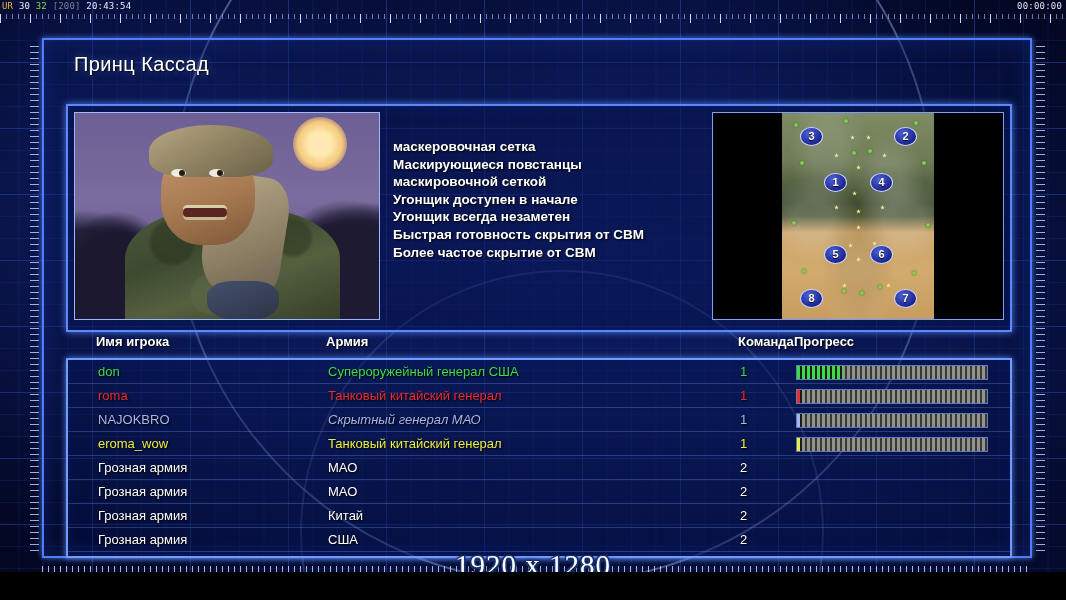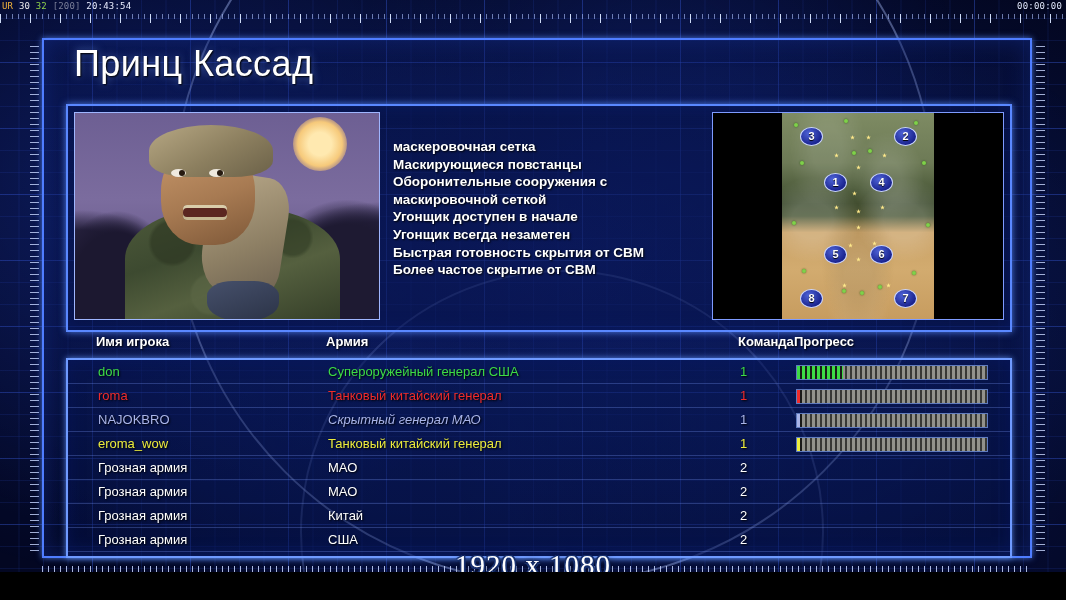--- a/index.html
+++ b/index.html
@@ -59,21 +59,21 @@
 
   
   .frame{position:absolute;left:42px;top:38px;width:990px;height:520px;z-index:20;}
   .frame-line{position:absolute;inset:0;border:2px solid #4f7dff;
     box-shadow:0 0 6px rgba(90,140,255,.8), inset 0 0 22px rgba(20,45,140,.55);
     background:linear-gradient(180deg, rgba(10,25,90,.30), rgba(6,16,66,.18));}
 
   
   .title-panel{position:absolute;left:44px;top:40px;width:986px;height:48px;z-index:25;
     display:flex;align-items:center;}
-  .title-text{margin-left:30px;color:#ffffff;font-size:36px;letter-spacing:.4px;
+  .title-text{margin-left:30px;color:#ffffff;font-size:20px;letter-spacing:.4px;
     text-shadow:1px 1px 2px #000, 0 0 8px rgba(120,160,255,.55);}
 
   
   .content-panel{position:absolute;left:66px;top:104px;width:942px;height:224px;z-index:25;
     border:2px solid #5a88ff;box-shadow:0 0 7px rgba(90,140,255,.85), inset 0 0 16px rgba(10,30,110,.6);
     background:rgba(6,18,70,.35);}
   .portrait{position:absolute;left:6px;top:6px;width:304px;height:206px;
     border:1px solid #9fb6ff;overflow:hidden;background:#5a4a78;}
   .portrait .sky{position:absolute;inset:0;
     background:linear-gradient(180deg,#6d5f93 0%,#7b6c9e 42%,#6a5d8c 70%,#4b4166 100%);}
@@ -203,21 +203,20 @@
       <div class="eyeR"></div>
       <div class="pupL"></div>
       <div class="pupR"></div>
       <div class="mouth"></div>
       <div class="teapot"></div>
     </div>
 
     <div class="desc">
       <div> маскеровочная сетка</div>
       <div>Маскирующиеся повстанцы</div>
-      <div>Оборонительные сооружения с</div>
       <div> маскировочной сеткой</div>
       <div>Угонщик доступен в начале</div>
       <div>Угонщик всегда незаметен</div>
       <div>Быстрая готовность скрытия от СВМ</div>
       <div>Более частое скрытие от СВМ</div>
     </div>
 
     <div class="minimap-box">
       <div class="minimap">
         <div class="mm-tex"></div>
@@ -342,14 +341,14 @@
         </div>
         <div class="row">
           <div class="cell c-name" style="color: rgb(255, 255, 255);">Грозная армия</div>
           <div class="cell c-army" style="color: rgb(255, 255, 255);">США</div>
           <div class="cell c-team" style="color: rgb(255, 255, 255);">2</div>
           <div class="sep"></div>
         </div>
       </div>
   </div>
 
-  <div class="reslabel">1920 x 1080</div>
+  <div class="reslabel">1920 x 1280</div>
 </div>
 
 </body></html>

